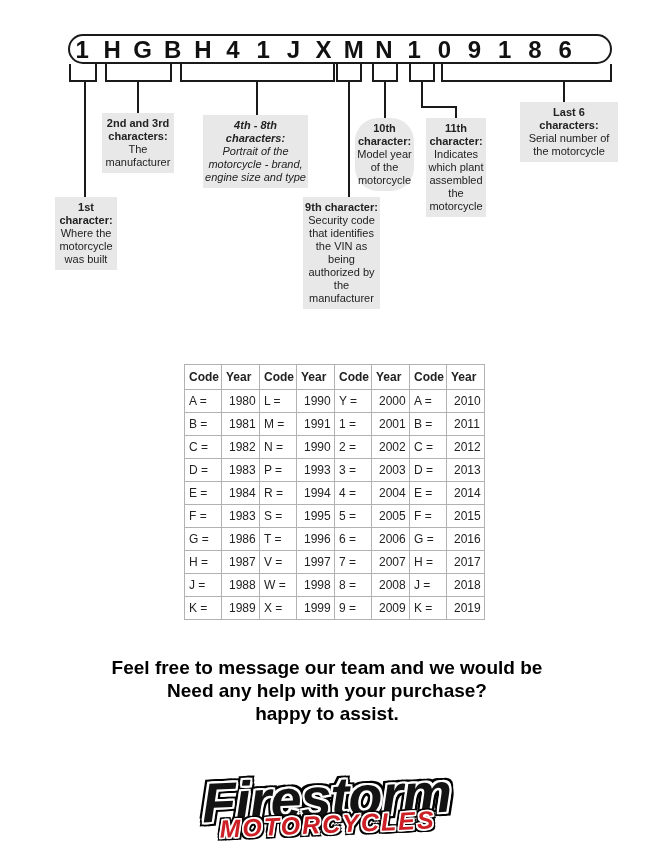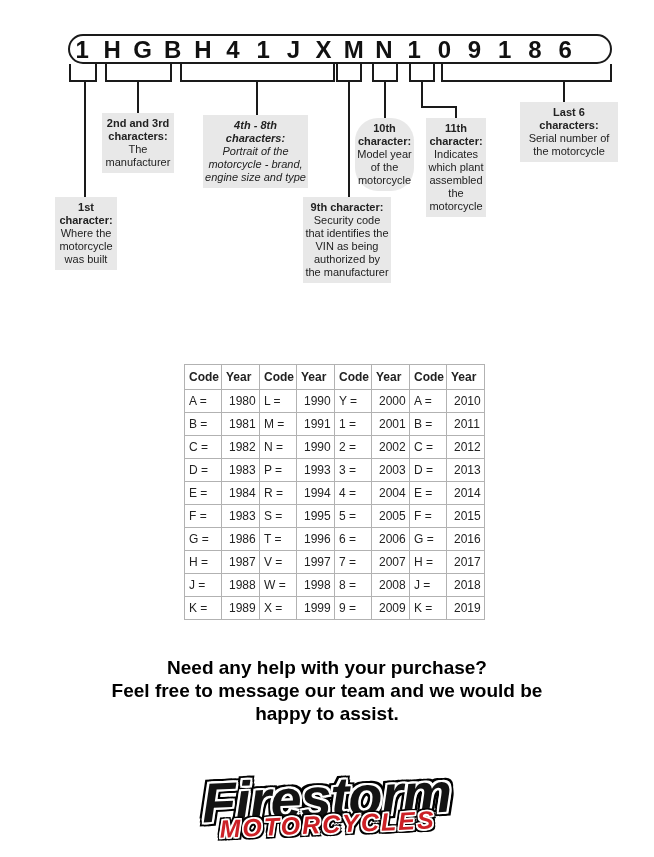--- a/index.html
+++ b/index.html
@@ -131,21 +131,21 @@
     <span class="lbl-body">Where the motorcycle was built</span>
   </div>
   <div class="lbl" style="left:102px; top:113px; width:72px;">
     <span class="lbl-title">2nd and 3rd characters:</span>
     <span class="lbl-body">The manufacturer</span>
   </div>
   <div class="lbl" style="left:203px; top:115px; width:105px;font-style:italic;">
     <span class="lbl-title">4th - 8th characters:</span>
     <span class="lbl-body">Portrait of the motorcycle - brand, engine size and type</span>
   </div>
-  <div class="lbl" style="left:303px; top:197px; width:88px;">
+  <div class="lbl" style="left:303px; top:197px; width:77px;">
     <span class="lbl-title">9th character:</span>
     <span class="lbl-body">Security code that identifies the VIN as being authorized by the manufacturer</span>
   </div>
   <div class="lbl" style="left:355px; top:118px; width:59px;border-radius:23px;">
     <span class="lbl-title">10th character:</span>
     <span class="lbl-body">Model year of the motorcycle</span>
   </div>
   <div class="lbl" style="left:426px; top:118px; width:60px;">
     <span class="lbl-title">11th character:</span>
     <span class="lbl-body">Indicates which plant assembled the motorcycle</span>
@@ -269,22 +269,22 @@
             <td>9 =</td>
             <td>2009</td>
             <td>K =</td>
             <td>2019</td>
           </tr>
         </tbody>
     </table>
   </div>
 
   <div class="help">
+    <div>Feel free to message our team and we would be</div>
     <div>Need any help with your purchase?</div>
-    <div>Feel free to message our team and we would be</div>
     <div>happy to assist.</div>
   </div>
 
   <div class="logo-wrap">
     <div class="logo">
       <span class="logo-main">Firestorm</span>
       <span class="logo-sub" id="logo-sub" style="color: rgb(204, 32, 38);">MOTORCYCLES</span>
     </div>
   </div>
 

